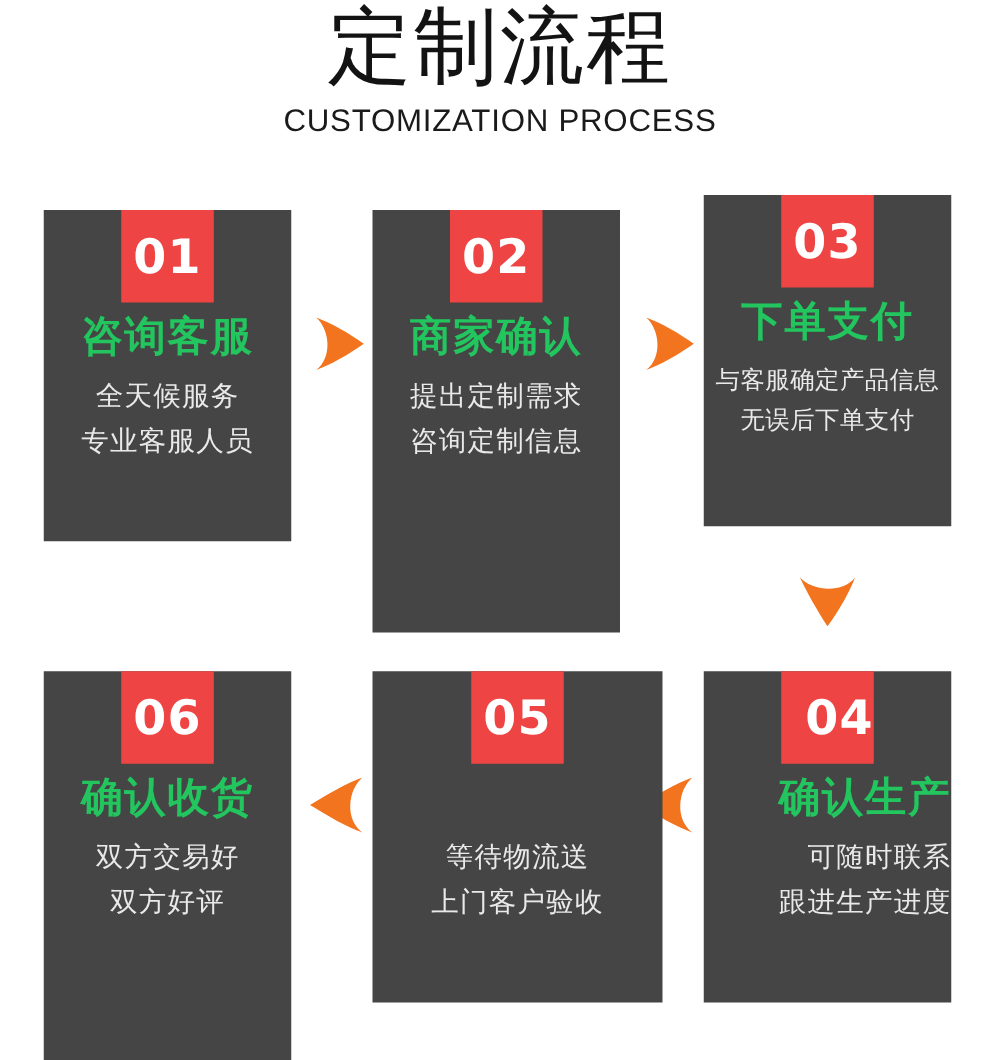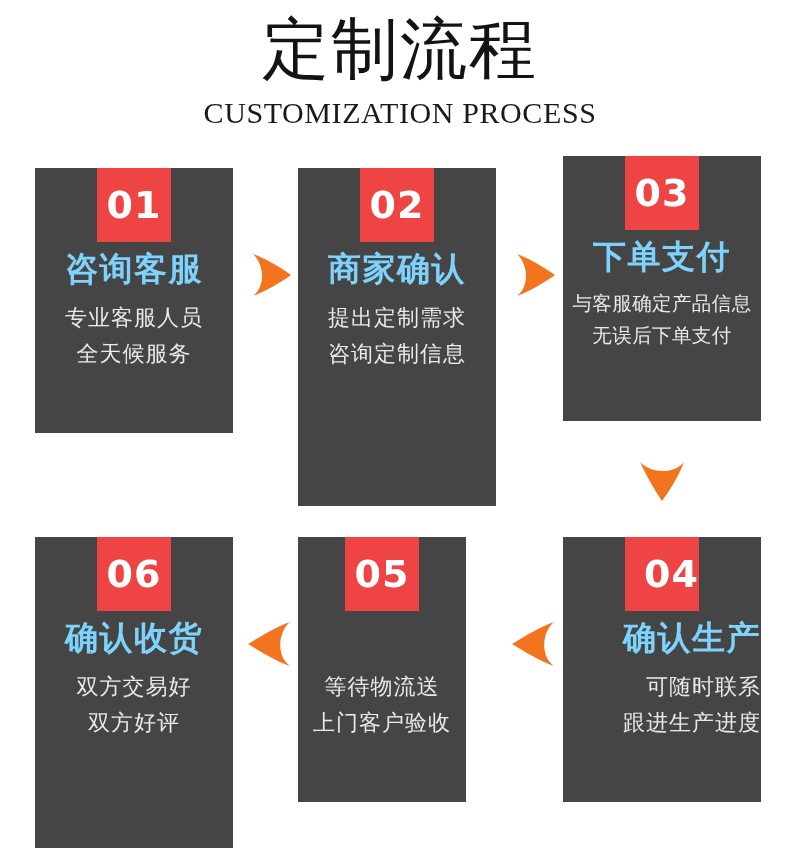--- a/index.html
+++ b/index.html
@@ -19,37 +19,37 @@
   
   .header {
     position: absolute;
     left: 0;
     top: 0;
     width: 800px;
     text-align: center;
   }
   .page-title {
     margin: 0;
-    padding-top: 12px;
+    padding-top: 0;
     font-size: 67px;
     line-height: 1.12;
     font-weight: 400;
     letter-spacing: 2px;
     color: #131313;
     font-family: "DejaVu Sans", "Liberation Sans", sans-serif;
   }
   .page-subtitle {
     margin: 0;
     padding-top: 9px;
-    font-size: 30px;
+    font-size: 25px;
     line-height: 1.1;
     font-weight: 400;
     letter-spacing: 0.6px;
     color: #1a1a1a;
-    font-family: Liberation Serif, serif;
+    font-family: Liberation Sans, sans-serif;
   }
 
   
   .flow {
     position: absolute;
     left: 0;
     top: 0;
     width: 800px;
     height: 848px;
   }
@@ -73,21 +73,21 @@
     font-weight: 700;
     line-height: 74px;
     letter-spacing: 1px;
     font-family: "DejaVu Sans", "Liberation Sans", sans-serif;
   }
   .card-title {
     position: absolute;
     left: 0;
     width: 100%;
     top: 82px;
-    color: #7dd3fc;
+    color: #22c55e;
     font-size: 33px;
     font-weight: 700;
     letter-spacing: 1.5px;
     line-height: 1.18;
     font-family: "DejaVu Sans", "Liberation Sans", sans-serif;
     white-space: nowrap;
   }
   .card-lines {
     position: absolute;
     left: 0;
@@ -123,22 +123,22 @@
   <h1 class="page-title">定制流程</h1>
   <div class="page-subtitle">CUSTOMIZATION PROCESS</div>
 </div>
 
 <div class="flow">
 
   <div class="card" style="left:35px; top:168px; width:198px; height:265px;">
     <div class="card-num">01</div>
     <div class="card-title">咨询客服</div>
     <div class="card-lines">
+      <span class="ln">全天候服务</span>
       <span class="ln">专业客服人员</span>
-      <span class="ln">全天候服务</span>
     </div>
   </div>
 
   <div class="arrow" style="left:250px; top:252px; width:44px; height:46px;">
     <svg width="44" height="46" viewBox="0 0 44 46" aria-hidden="true">
       <path d="M3 2 C14 12, 16 34, 3 44 C14 40, 30 31, 41 23 C30 15, 14 6, 3 2 Z" fill="#f2741f"></path>
     </svg>
   </div>
 
   <div class="card" style="left:298px; top:168px; width:198px; height:338px;">
@@ -179,21 +179,21 @@
       <span class="ln">跟进生产进度</span>
     </div>
   </div>
 
   <div class="arrow" style="left:509px; top:620px; width:48px; height:48px;">
     <svg width="48" height="48" viewBox="0 0 48 48" aria-hidden="true">
       <path d="M45 2 C33 12, 31 36, 45 46 C33 42, 16 32, 3 24 C16 16, 33 6, 45 2 Z" fill="#f2741f"></path>
     </svg>
   </div>
 
-  <div class="card" style="left:298px; top:537px; width:168px; height:265px;">
+  <div class="card" style="left:298px; top:537px; width:232px; height:265px;">
     <div class="card-num">05</div>
     <div class="card-lines">
       <span class="ln">等待物流送</span>
       <span class="ln">上门客户验收</span>
     </div>
   </div>
 
   <div class="arrow" style="left:245px; top:620px; width:48px; height:48px;">
     <svg width="48" height="48" viewBox="0 0 48 48" aria-hidden="true">
       <path d="M45 2 C33 12, 31 36, 45 46 C33 42, 16 32, 3 24 C16 16, 33 6, 45 2 Z" fill="#f2741f"></path>

